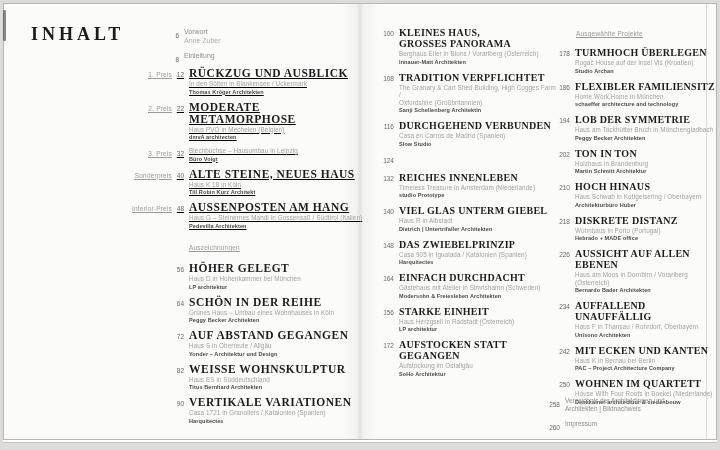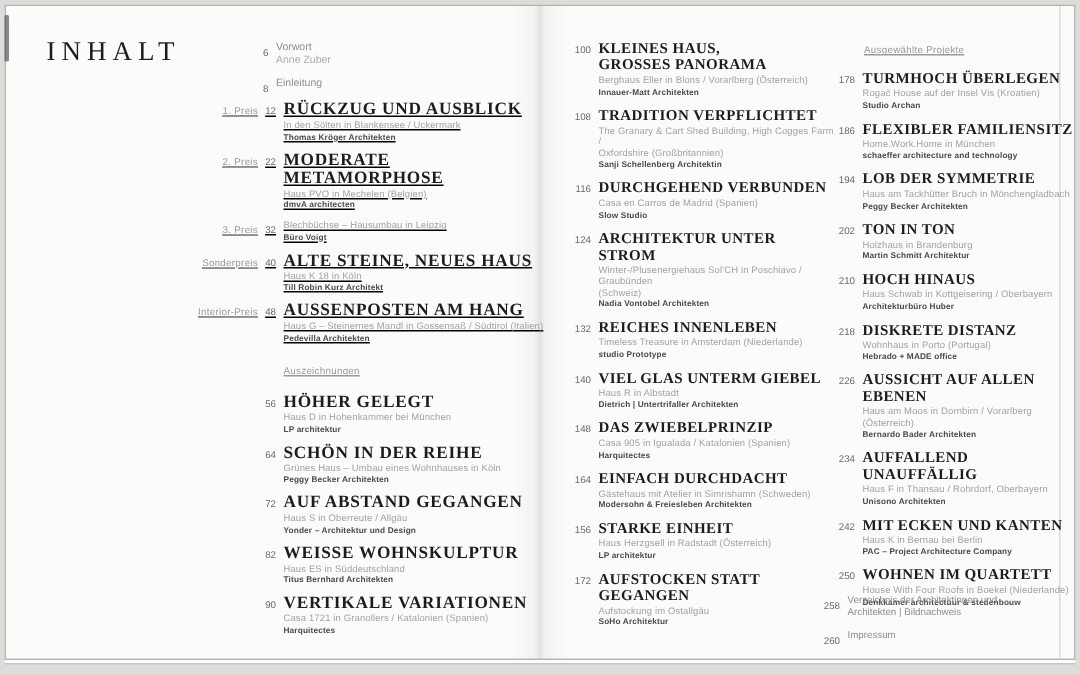--- a/index.html
+++ b/index.html
@@ -17,21 +17,21 @@
   }
   .gutter{
     position:absolute;left:50%;top:0;bottom:0;width:38px;transform:translateX(-50%);
     background:linear-gradient(to right, rgba(0,0,0,0) 0%, rgba(0,0,0,0.035) 40%, rgba(0,0,0,0.10) 50%, rgba(0,0,0,0.035) 60%, rgba(0,0,0,0) 100%);
   }
   .edge-right{position:absolute;right:9px;top:0;bottom:0;width:1px;background:#dddbd8;}
   .artifact{position:absolute;left:-1px;top:6px;width:3px;height:31px;background:#3f3e3c;opacity:.6;border-radius:1px;}
 
   .page-title{
     position:absolute;left:27px;top:20px;margin:0;
-    font-family:"Liberation Serif",serif;font-weight:400;
+    font-family:"Liberation Serif",serif;font-weight:700;
     font-size:18px;letter-spacing:4px;color:#1c1c1c;
   }
 
   
   .entry{display:flex;align-items:flex-start;margin-bottom:6px;}
   .e-label{flex:none;width:50px;text-align:right;font-size:6.5px;line-height:8px;color:#9a9998;text-decoration:underline;padding-top:4px;letter-spacing:.2px;}
   .e-num{flex:none;width:12px;text-align:right;font-size:6.5px;line-height:8px;color:#6b6a68;padding-top:4px;margin-right:5px;}
   .e-body{flex:1;min-width:0;}
   .e-title{display:block;font-family:"Liberation Serif",serif;font-weight:700;font-size:11.5px;line-height:12px;color:#1c1c1c;letter-spacing:.5px;white-space:pre-line;}
   .e-sub{display:block;font-size:6.3px;line-height:7.5px;color:#a2a19f;margin-top:1px;letter-spacing:.1px;white-space:pre-line;}
@@ -214,26 +214,20 @@
         <span class="e-num">116</span>
         <span class="e-body">
           <span class="e-title">DURCHGEHEND VERBUNDEN</span>
           <span class="e-sub">Casa en Carros de Madrid (Spanien)</span>
           <span class="e-arch">Slow Studio</span>
         </span>
       </div>
 
       <div class="entry">
         <span class="e-num">124</span>
-        <span class="e-body">
-          <span class="e-title">ARCHITEKTUR UNTER STROM</span>
-          <span class="e-sub">Winter-/Plusenergiehaus Sol'CH in Poschiavo / Graubünden
-(Schweiz)</span>
-          <span class="e-arch">Nadia Vontobel Architekten</span>
-        </span>
       </div>
 
       <div class="entry">
         <span class="e-num">132</span>
         <span class="e-body">
           <span class="e-title">REICHES INNENLEBEN</span>
           <span class="e-sub">Timeless Treasure in Amsterdam (Niederlande)</span>
           <span class="e-arch">studio Prototype</span>
         </span>
       </div>

